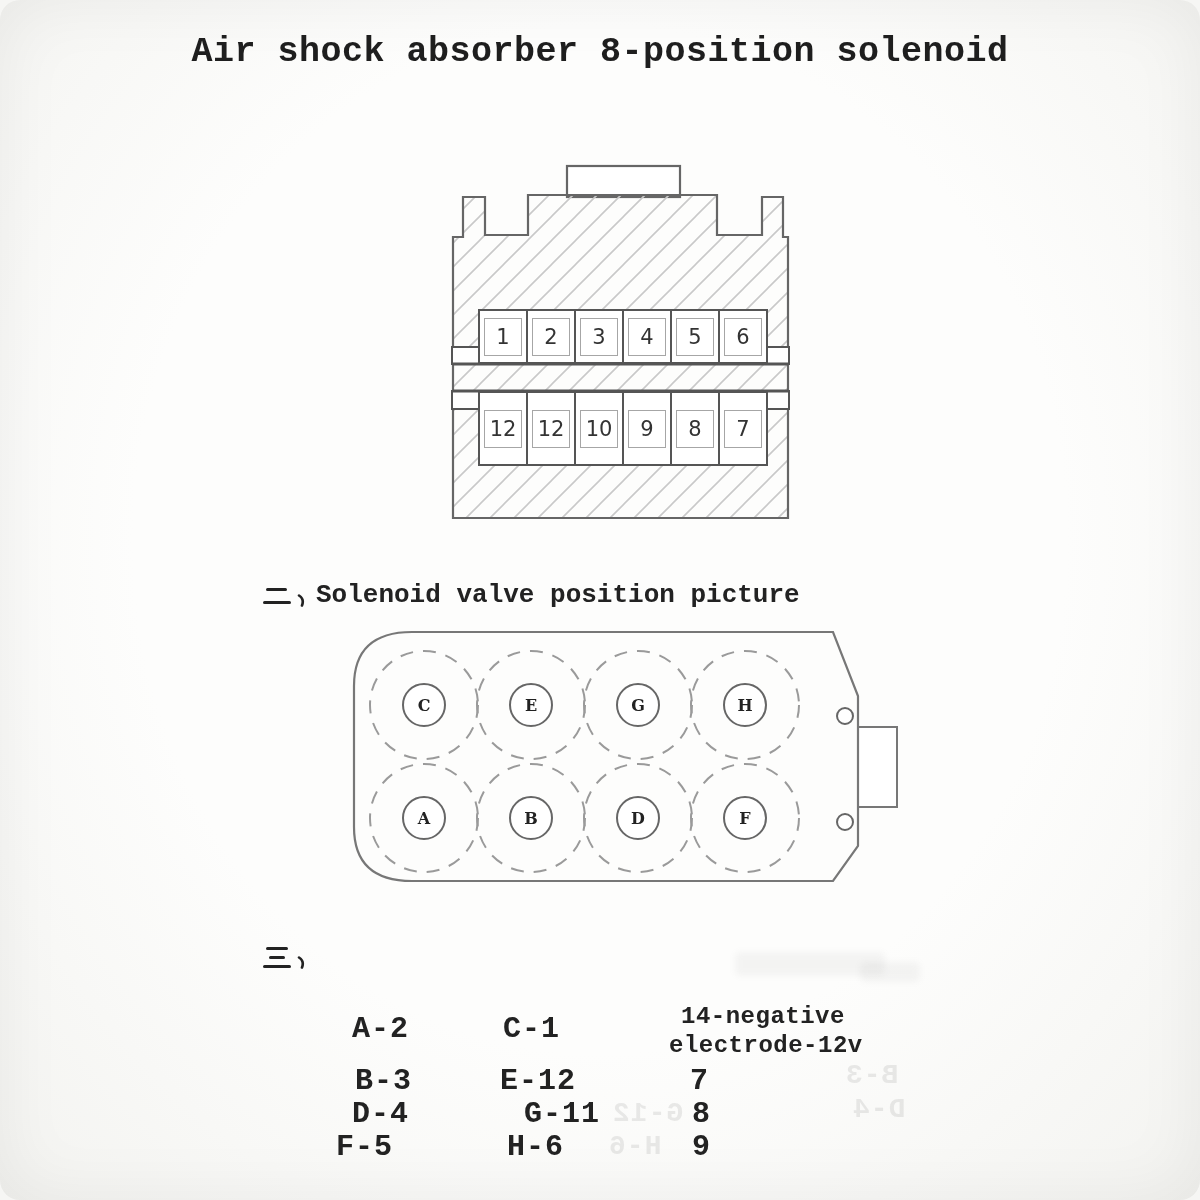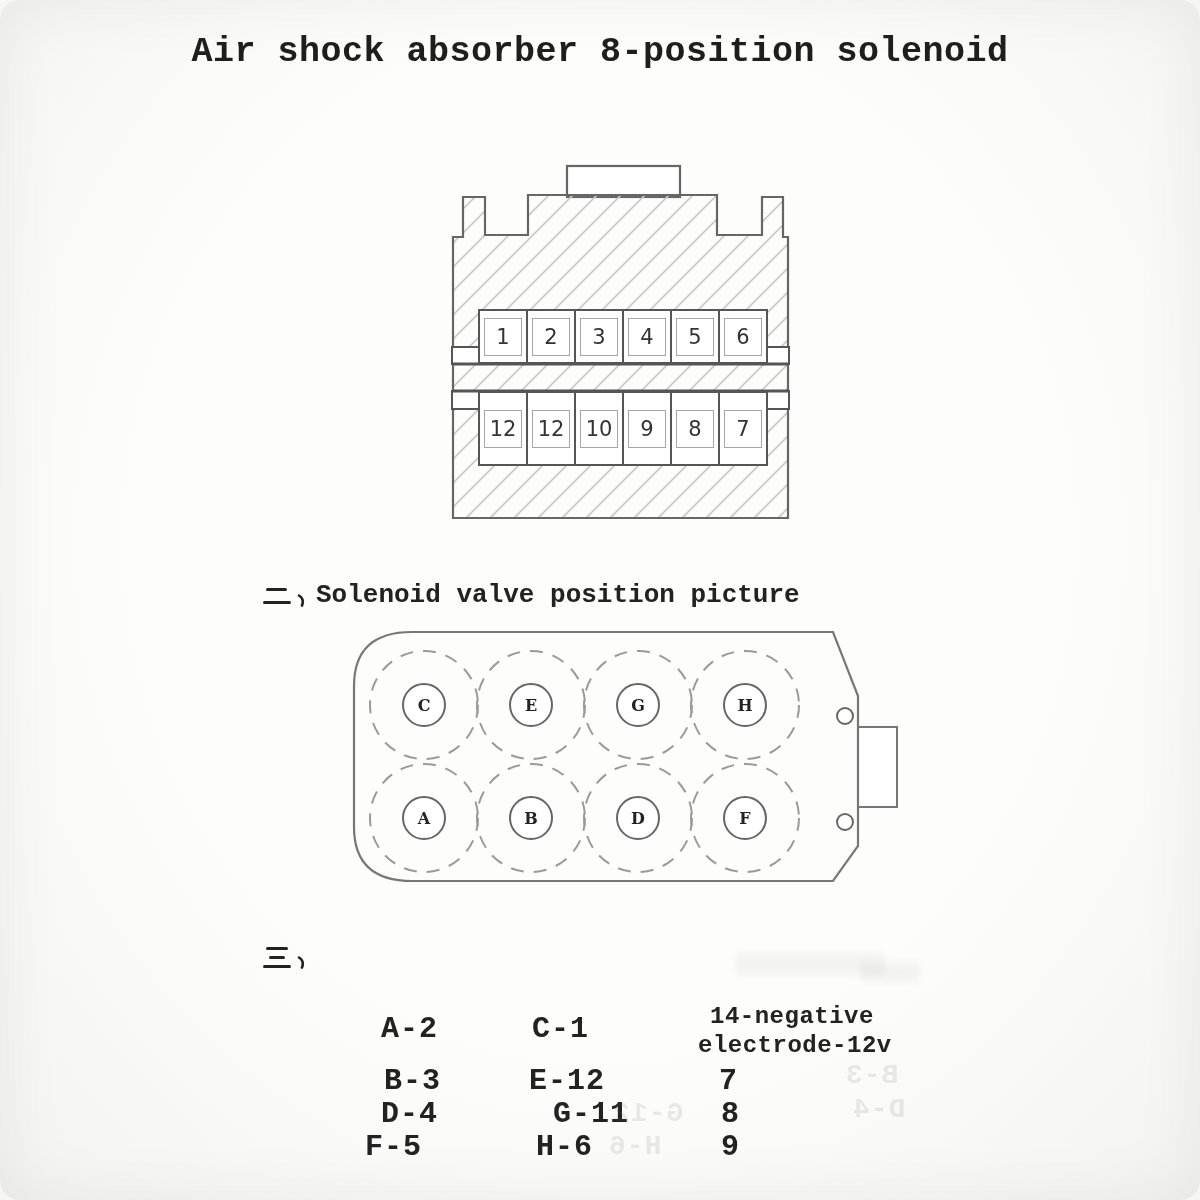--- a/index.html
+++ b/index.html
@@ -56,21 +56,21 @@
   }
   
   #solenoid{position:absolute;left:345px;top:615px;width:565px;height:285px;}
   #solenoid svg{position:absolute;left:0;top:0;}
   .valve-letter{
     position:absolute;width:30px;height:30px;display:flex;align-items:center;justify-content:center;
     font-family:"DejaVu Serif", serif;font-weight:bold;font-size:16px;color:#222;z-index:2;
   }
   
   .wire{
-    position:absolute;font-size:30px;font-weight:bold;color:#222;letter-spacing:1px;margin-left:29px;
+    position:absolute;font-size:30px;font-weight:bold;color:#222;letter-spacing:1px;
   }
   .wire.small{font-size:24px;letter-spacing:0.5px;}
   
   .ghost{
     position:absolute;transform:scaleX(-1);color:#666;opacity:0.13;
     filter:blur(0.7px);font-size:28px;font-weight:bold;letter-spacing:1px;
   }
   .ghost-blob{
     position:absolute;background:#8d8d8d;opacity:0.08;filter:blur(3px);border-radius:5px;
   }

